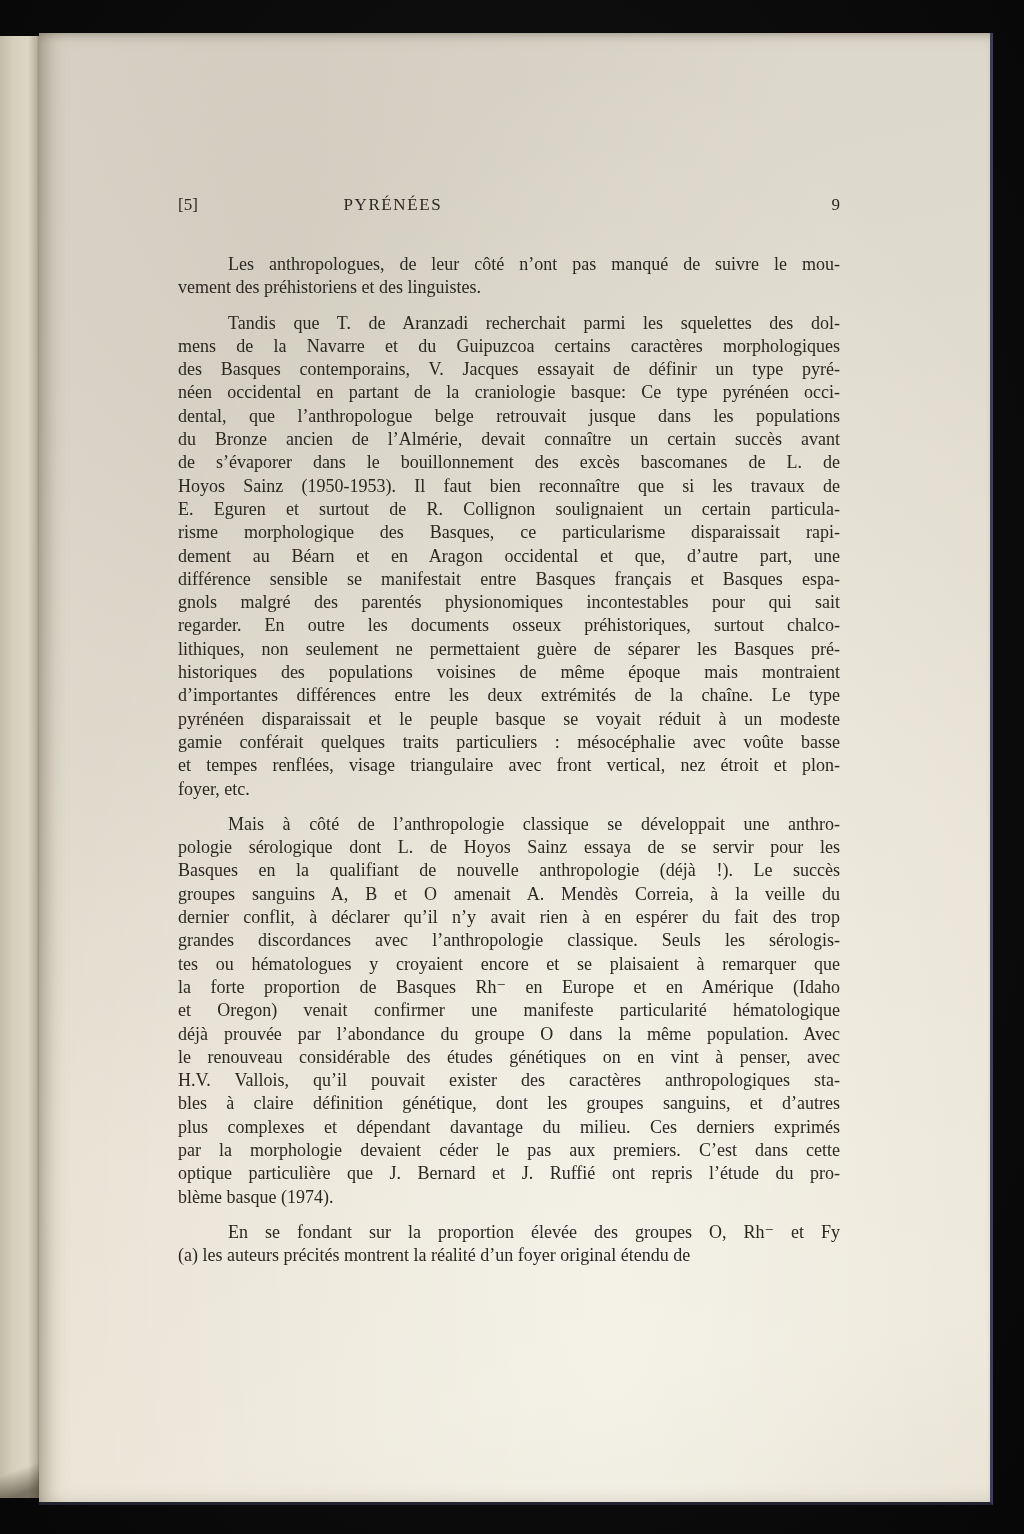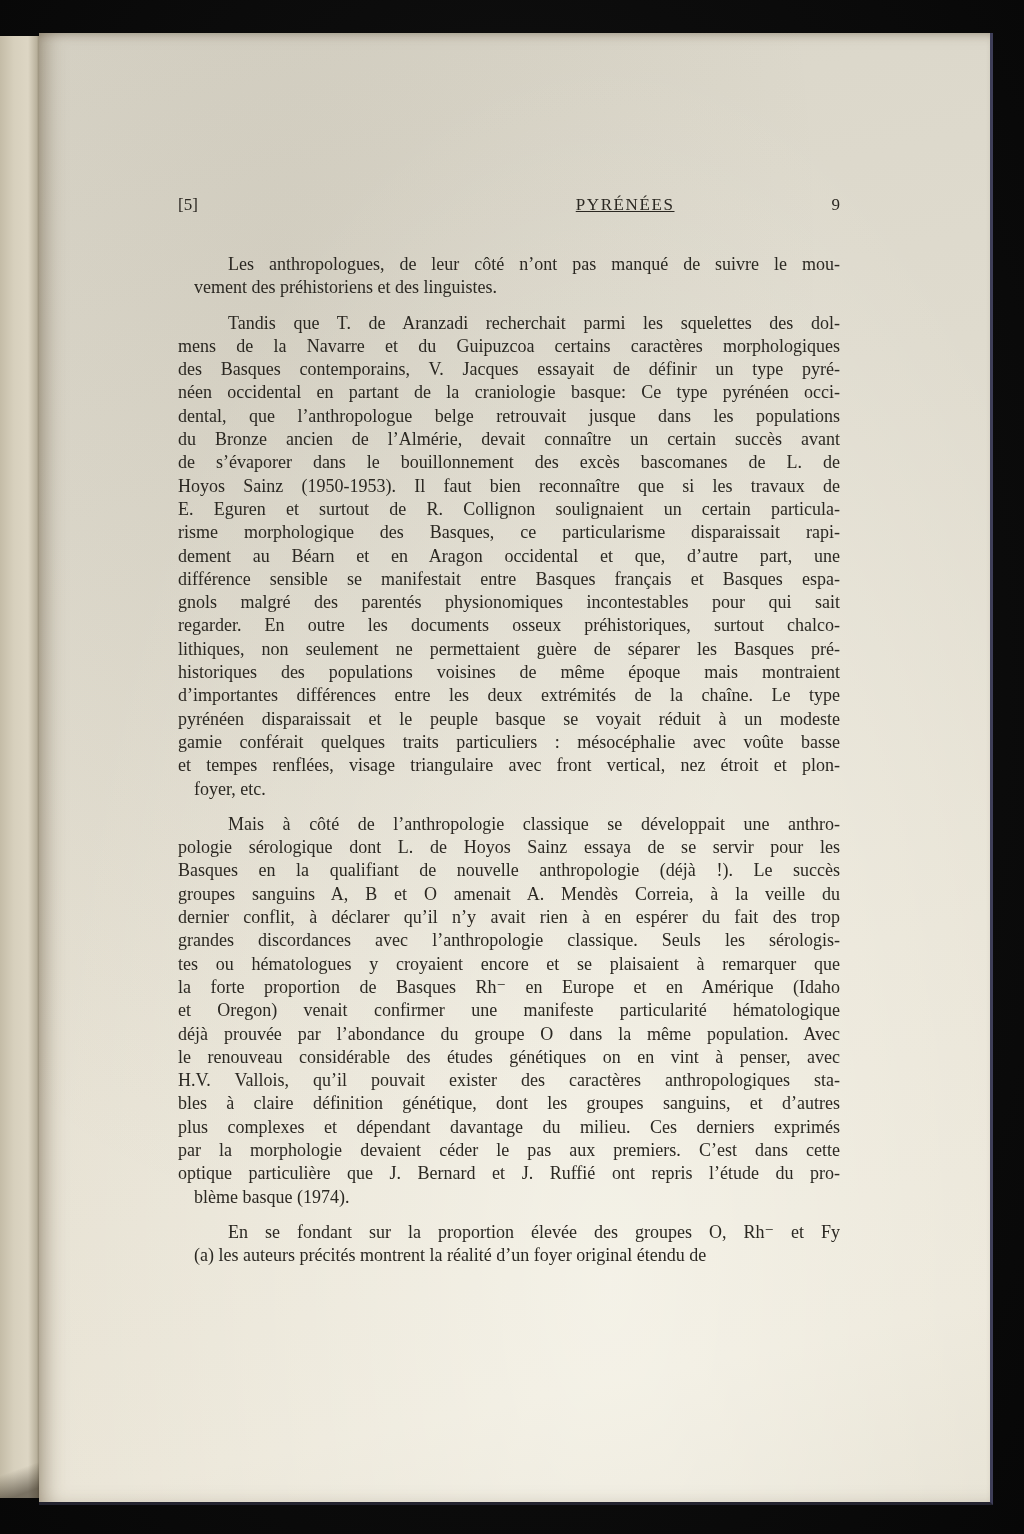--- a/index.html
+++ b/index.html
@@ -59,35 +59,35 @@
     color: #2b2822;
   }
   .running-head {
     display: flex;
     align-items: baseline;
     font-size: 17px;
     line-height: 24px;
     margin-bottom: 36px;
   }
   .running-head .left  { flex: 1; text-align: left; }
-  .running-head .center{ flex: 2; text-align: right; letter-spacing: 1.6px; text-decoration: underline; }
+  .running-head .center{ flex: 2; text-align: left; letter-spacing: 1.6px; }
   .running-head .right { flex: 1; text-align: right; }
   .body-text {
     font-size: 18px;
     line-height: 23.3px;
   }
   .paragraph + .paragraph { margin-top: 12px; }
   .line {
     text-align: justify;
     text-align-last: justify;
     white-space: nowrap;
     overflow: hidden;
   }
   .line.first { padding-left: 50px; margin-top: 12px; }
-  .line.last  { text-align-last: left; margin-left: 16px; }
+  .line.last  { text-align-last: left; }
 </style>
 </head>
 <body>
 
 <div id="scan">
   <div class="page-stack">
     <div class="stack-fold"></div>
   </div>
 
   <div class="page">

